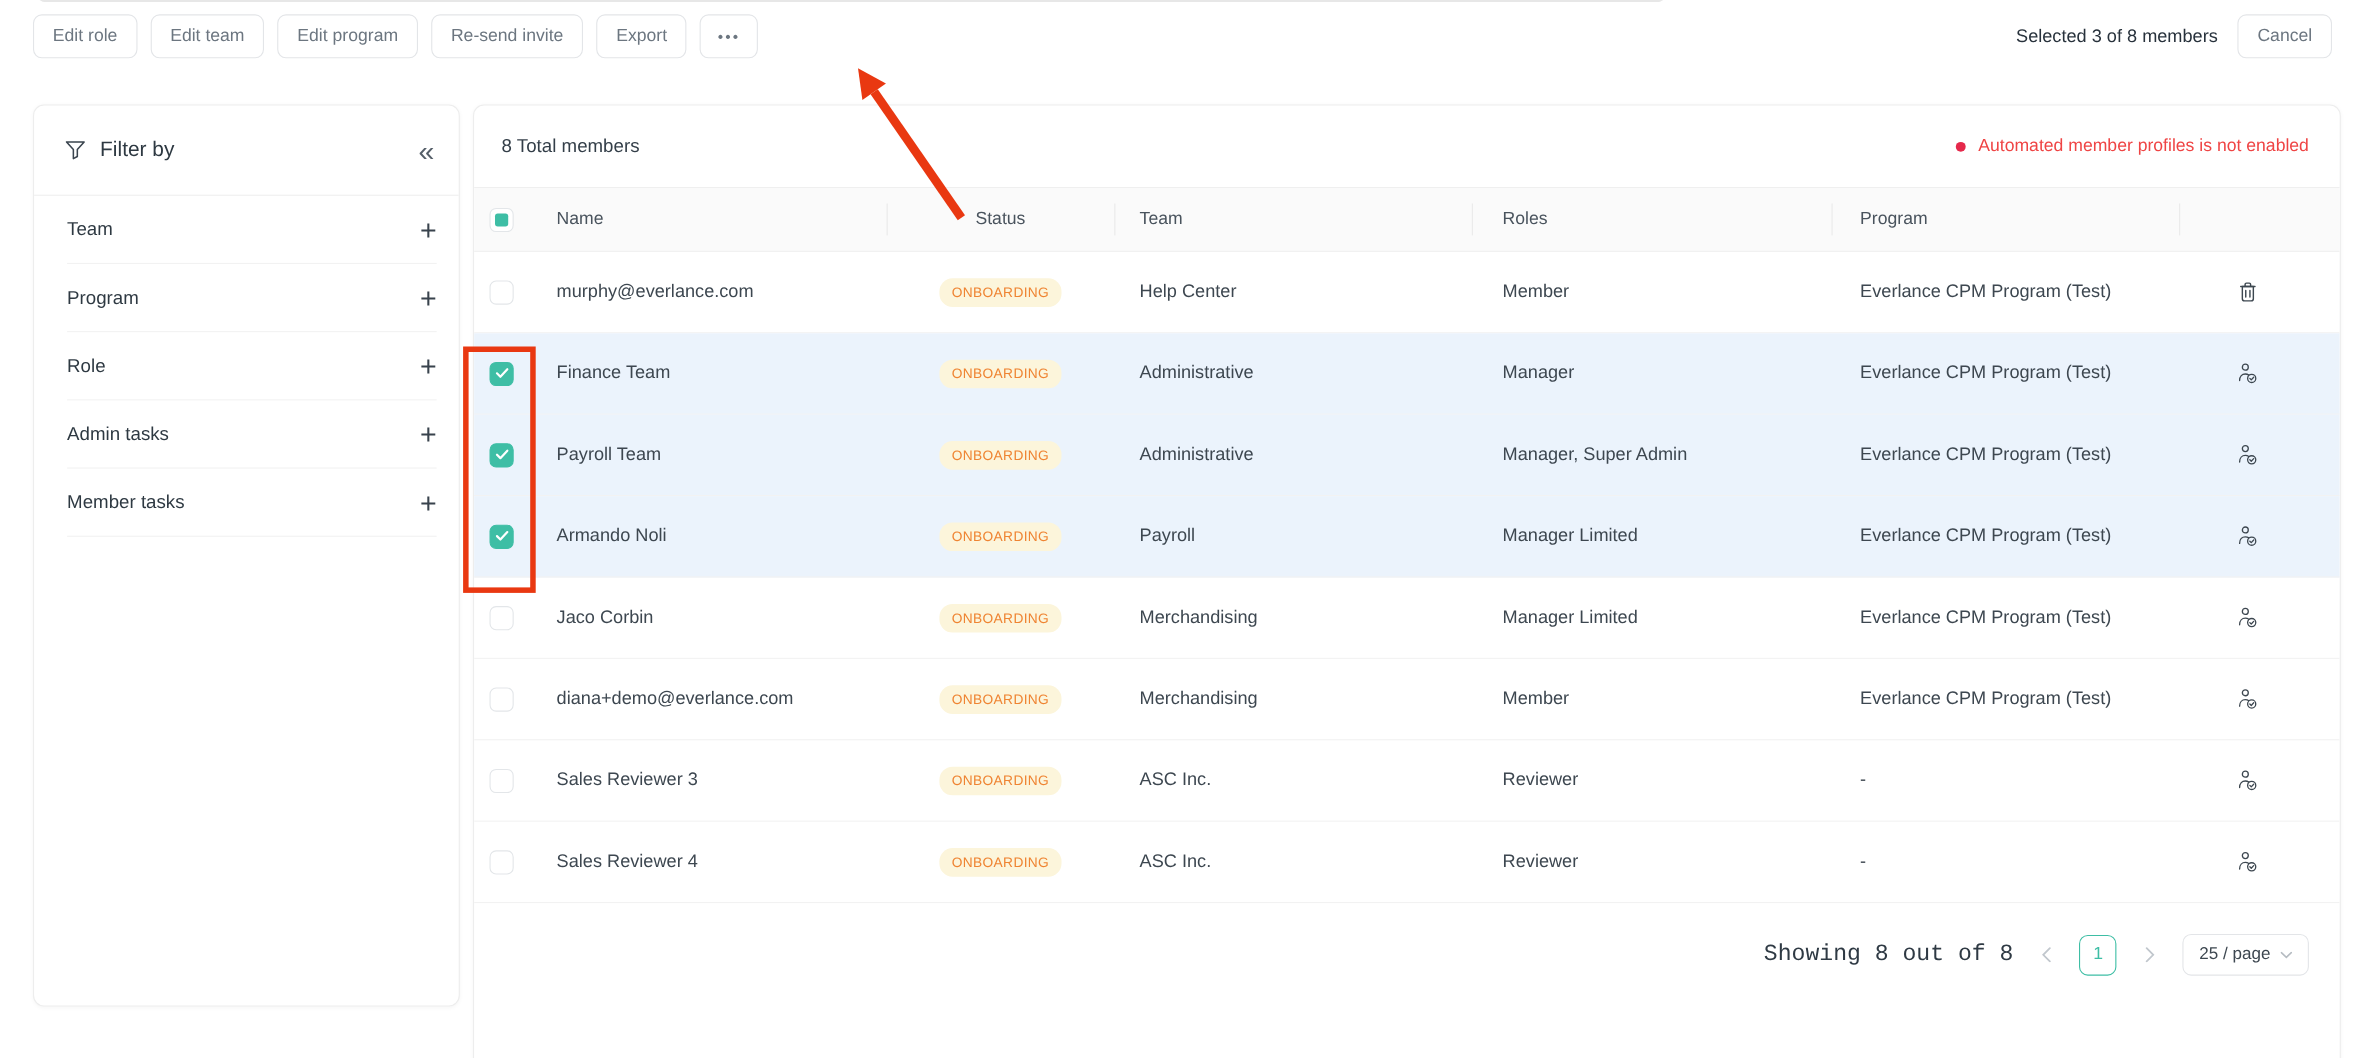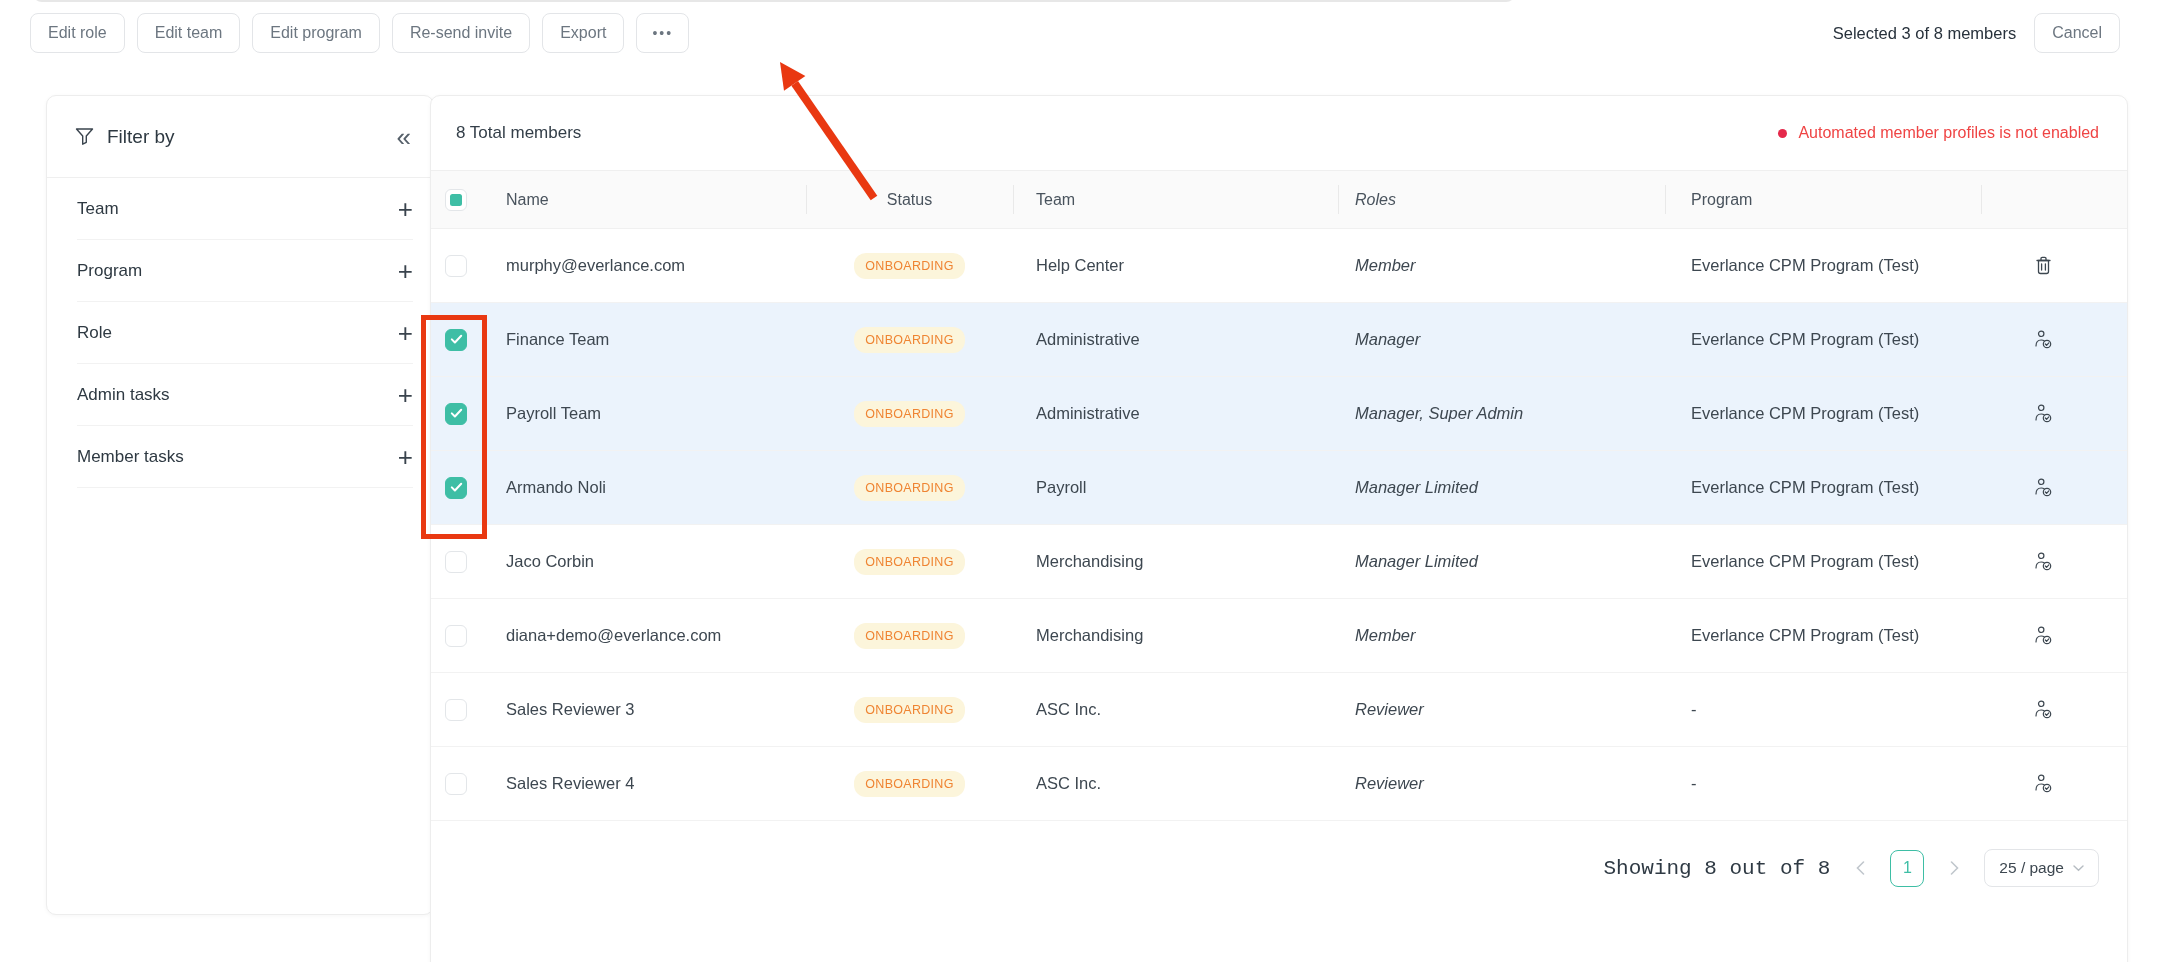--- a/index.html
+++ b/index.html
@@ -19,21 +19,21 @@
   .tb-btn.more { padding:0 15px; }
   .dots { font-size:14px; letter-spacing:2px; color:#6C7680; line-height:1; }
   .toolbar-right { margin-left:auto; display:flex; align-items:center; gap:18px; }
   .selected-text { font-size:16.5px; color:#28323C; }
 
   
   .card-base { position:absolute; top:95px; background:#fff; border:1px solid #EDEDED;
     border-radius:10px; box-shadow:0 1px 4px rgba(0,0,0,0.04); }
 
   
-  .sidebar { left:46px; width:388px; height:820px; }
+  .sidebar { left:30px; width:388px; height:820px; }
   .sb-header { height:82px; display:flex; align-items:center; gap:13px;
     padding:0 22px 0 28px; border-bottom:1px solid #EFEFEF; }
   .sb-title { font-size:19px; color:#2E3942; }
   .collapse { margin-left:auto; font-size:26px; color:#555F69; line-height:1; cursor:pointer; }
   .sb-item { height:62px; margin:0 20px 0 30px; display:flex; align-items:center;
     border-bottom:1px solid #F2F2F2; font-size:17px; color:#2E3942; cursor:pointer; }
   .plus { margin-left:auto; font-size:26px; font-weight:300; color:#39434D; line-height:1; }
 
   
   .main-card { left:430px; width:1698px; height:935px; overflow:hidden; }
@@ -46,21 +46,21 @@
 
   .grid { display:grid; grid-template-columns:60px 315px 207px 325px 327px 316px 148px; align-items:center; }
   .thead { height:58px; background:#FAFAFA; font-size:16px; color:#49535D; border-bottom:1px solid #F0F0F0; }
   .thead .cell { position:relative; height:100%; display:flex; align-items:center; }
   .thead .cell.vsep::before { content:""; position:absolute; left:0; top:14px; bottom:14px;
     width:1px; background:#E9E9E9; }
   .cell.cb { padding-left:14px; }
   .cell.name-c  { padding-left:15px; }
   .cell.status-c{ justify-content:center; }
   .cell.team-c  { padding-left:23px; }
-  .cell.roles-c { padding-left:17px;font-style:italic; }
+  .cell.roles-c { padding-left:28px; }
   .cell.prog-c  { padding-left:26px; }
   .cell.act-c   { justify-content:center; padding-right:24px; }
 
   .trow { height:74px; border-bottom:1px solid #F2F2F2; font-size:16.5px; color:#3D4750; cursor:pointer; }
   .trow .cell { display:flex; align-items:center; height:100%; }
   .trow.selected { background:var(--selected-row-bg,#EBF3FC); }
 
   .checkbox { width:22px; height:22px; border:1.5px solid #E3E6E9; border-radius:6px;
     background:#fff; display:flex; align-items:center; justify-content:center; cursor:pointer; flex:none; }
   .checkbox svg { display:none; }

